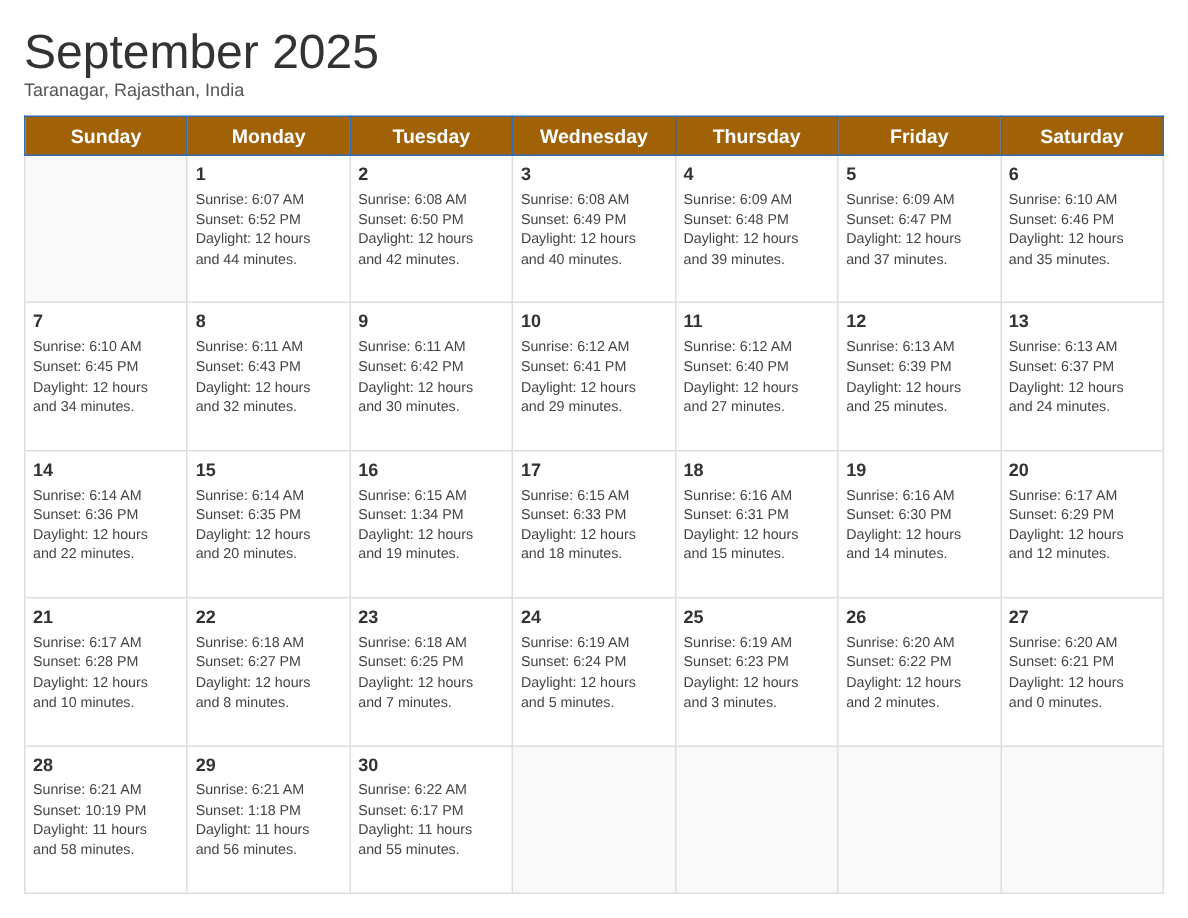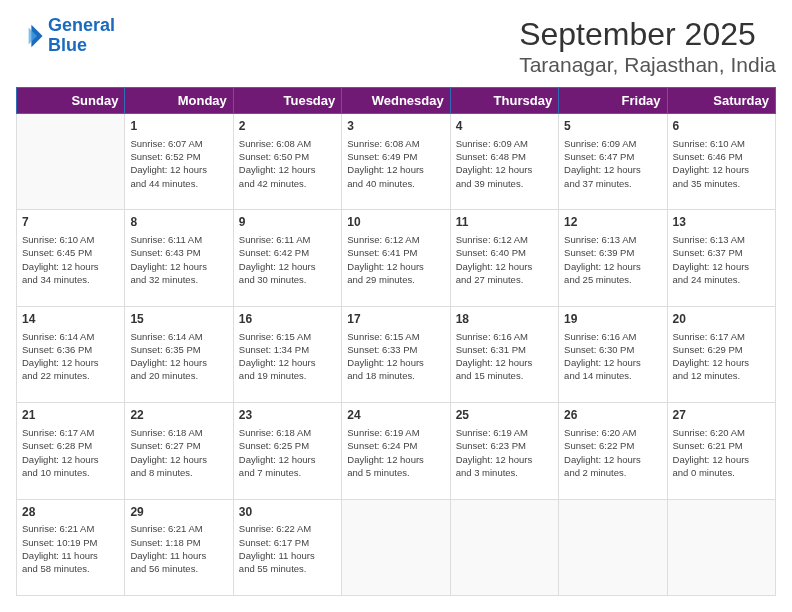--- a/index.html
+++ b/index.html
@@ -43,34 +43,34 @@
     }
     .title-block {
       text-align: left;
     }
     .month-title {
       font-size: 32px;
       font-weight: 300;
       color: #333;
     }
     .location {
-      font-size: 21px;
+      font-size: 12px;
       color: #555;
     }
     .calendar {
       flex: 1;
       border: 1px solid #ccc;
       border-collapse: collapse;
       width: 100%;
       table-layout: fixed;
     }
     .calendar th {
-      background: #701a75;
+      background: #a16207;
       color: #fff;
-      text-align: right;
+      text-align: center;
       padding: 5px 6px;
       font-size: 13px;
       font-weight: 600;
       border: 1px solid #2d6db5;
     }
     .calendar td {
       vertical-align: top;
       border: 1px solid #ddd;
       padding: 4px 5px;
       font-size: 9.5px;
@@ -91,30 +91,20 @@
     }
     tr:last-child td {
       
     }
   </style>
 </head>
 <body>
 
 <div class="page">
   <div class="header">
-    <div class="logo">
-      <svg class="logo-icon" viewBox="0 0 40 40">
-        <polygon points="22,4 38,20 22,36" fill="#1a6bbf"></polygon>
-        <polygon points="18,8 30,20 18,32" fill="#4fa3e0" opacity="0.7"></polygon>
-      </svg>
-      <div class="logo-text">
-        <div><span>General</span></div>
-        <div><span style="color:#1a6bbf">Blue</span></div>
-      </div>
-    </div>
     <div class="title-block">
       <div class="month-title">September 2025</div>
       <div class="location">Taranagar, Rajasthan, India</div>
     </div>
   </div>
 
   <table class="calendar">
     <thead>
       <tr>
       <th>Sunday</th>

